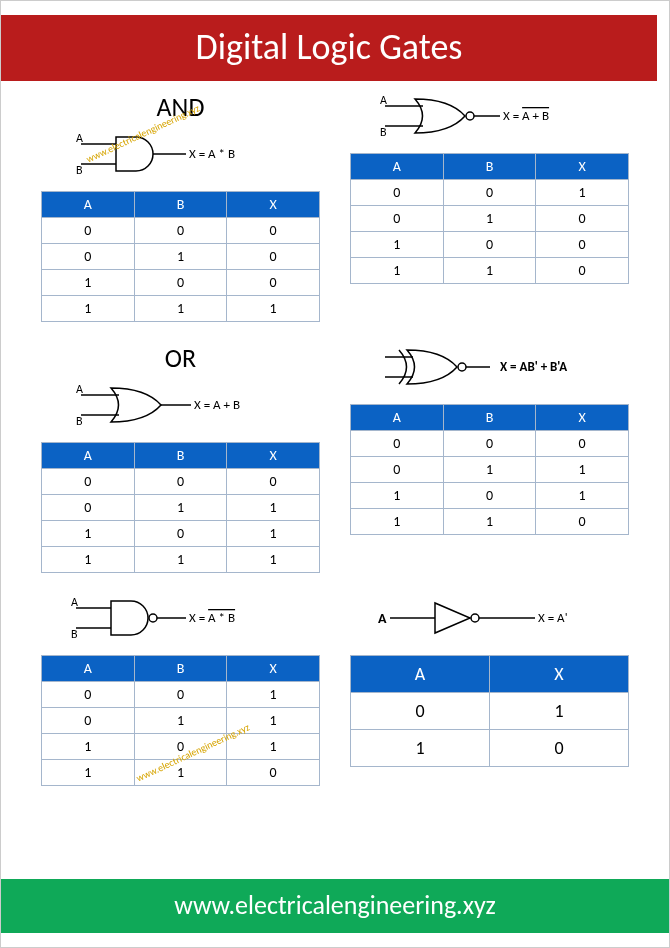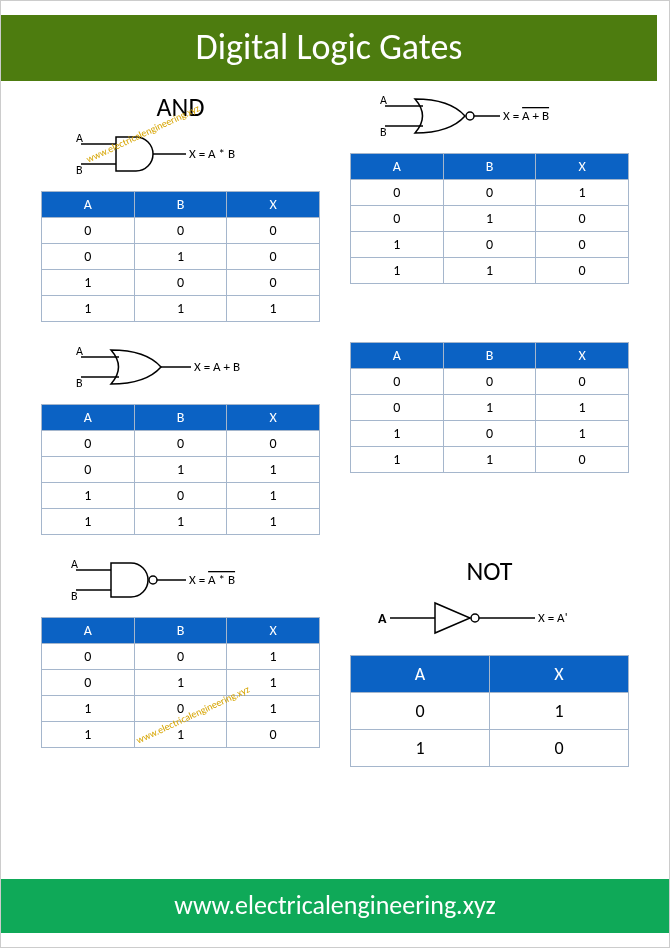--- a/index.html
+++ b/index.html
@@ -5,21 +5,21 @@
   * { box-sizing: border-box; margin: 0; padding: 0; }
   body {
     width: 670px;
     height: 948px;
     background: #fff;
     font-family: Calibri, Arial, sans-serif;
     position: relative;
     border: 1px solid #ccc;
   }
   .header {
-    background: #4d7c0f;
+    background: #b91c1c;
     color: #fff;
     text-align: center;
     font-size: 36px;
     font-weight: 400;
     padding: 10px 0 12px 0;
     margin: 14px 12px 10px 0;
   }
   .footer {
     position: absolute;
     bottom: 14px;
@@ -181,20 +181,21 @@
       <tr>
             <td>1</td>
             <td>1</td>
             <td>0</td>
           </tr>
     </tbody>
       </table>
   </div>
 
   <div class="gate-block">
+    <div class="gate-title">OR</div>
     <div class="gate-diagram">
       <svg width="220" height="50">
         <g stroke="#000" stroke-width="1.5" fill="none">
           <line x1="10" y1="15" x2="48" y2="15"></line>
           <line x1="10" y1="35" x2="48" y2="35"></line>
           <path d="M40 8 Q55 25 40 42 Q75 42 90 25 Q75 8 40 8 Z"></path>
           <line x1="90" y1="25" x2="120" y2="25"></line>
         </g>
         <text x="5" y="13" font-size="12">A</text>
         <text x="5" y="45" font-size="12">B</text>
@@ -226,20 +227,33 @@
       <tr>
             <td>1</td>
             <td>1</td>
             <td>1</td>
           </tr>
     </tbody>
       </table>
   </div>
 
   <div class="gate-block">
+    <div class="gate-diagram">
+      <svg width="250" height="50">
+        <g stroke="#000" stroke-width="1.5" fill="none">
+          <line x1="20" y1="15" x2="48" y2="15"></line>
+          <line x1="20" y1="35" x2="48" y2="35"></line>
+          <path d="M34 8 Q49 25 34 42"></path>
+          <path d="M42 8 Q57 25 42 42 Q77 42 92 25 Q77 8 42 8 Z"></path>
+          <circle cx="97" cy="25" r="4"></circle>
+          <line x1="101" y1="25" x2="125" y2="25"></line>
+        </g>
+        <text x="135" y="29" class="eqn" font-weight="bold"><tspan>X = </tspan><tspan>AB' + B'A</tspan></text>
+      </svg>
+    </div>
     <table class="tt">
       <tbody>
           <tr>
             <th>A</th>
             <th>B</th>
             <th>X</th>
           </tr>
       <tr>
             <td>0</td>
             <td>0</td>
@@ -307,21 +321,20 @@
             <td>0</td>
           </tr>
     </tbody>
       </table>
     <div style="position:relative;height:0;">
       <div class="watermark" style="left:90px;top:-40px;">www.electricalengineering.xyz</div>
     </div>
   </div>
 
   <div class="gate-block not-block">
-    <div class="gate-title">NOT</div>
     <div class="gate-diagram">
       <svg width="240" height="50">
         <g stroke="#000" stroke-width="1.5" fill="none">
           <line x1="20" y1="25" x2="65" y2="25"></line>
           <path d="M65 10 L65 40 L100 25 Z"></path>
           <circle cx="105" cy="25" r="4"></circle>
           <line x1="109" y1="25" x2="165" y2="25"></line>
         </g>
         <text x="8" y="30" font-size="14" font-weight="bold">A</text>
         <text x="168" y="29" class="eqn"><tspan>X = </tspan><tspan>A'</tspan></text>

